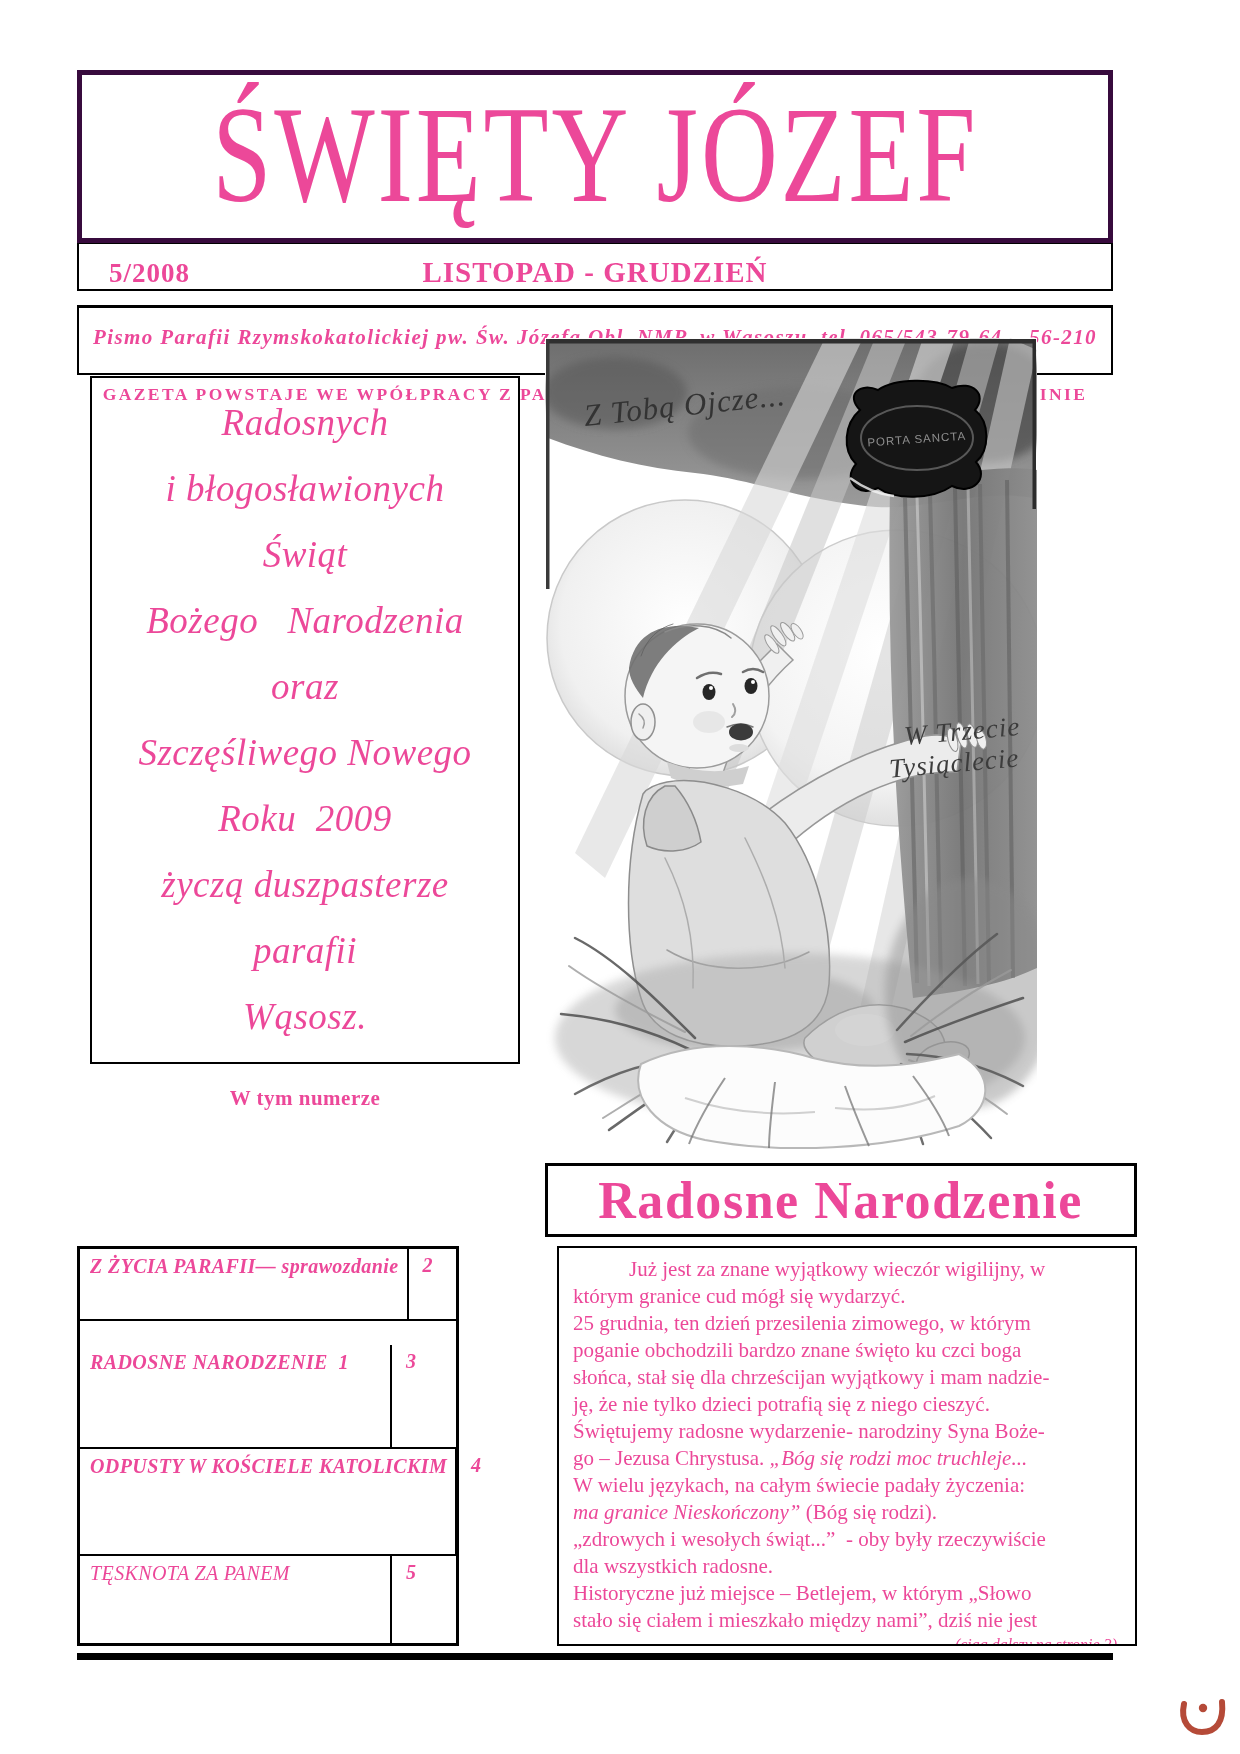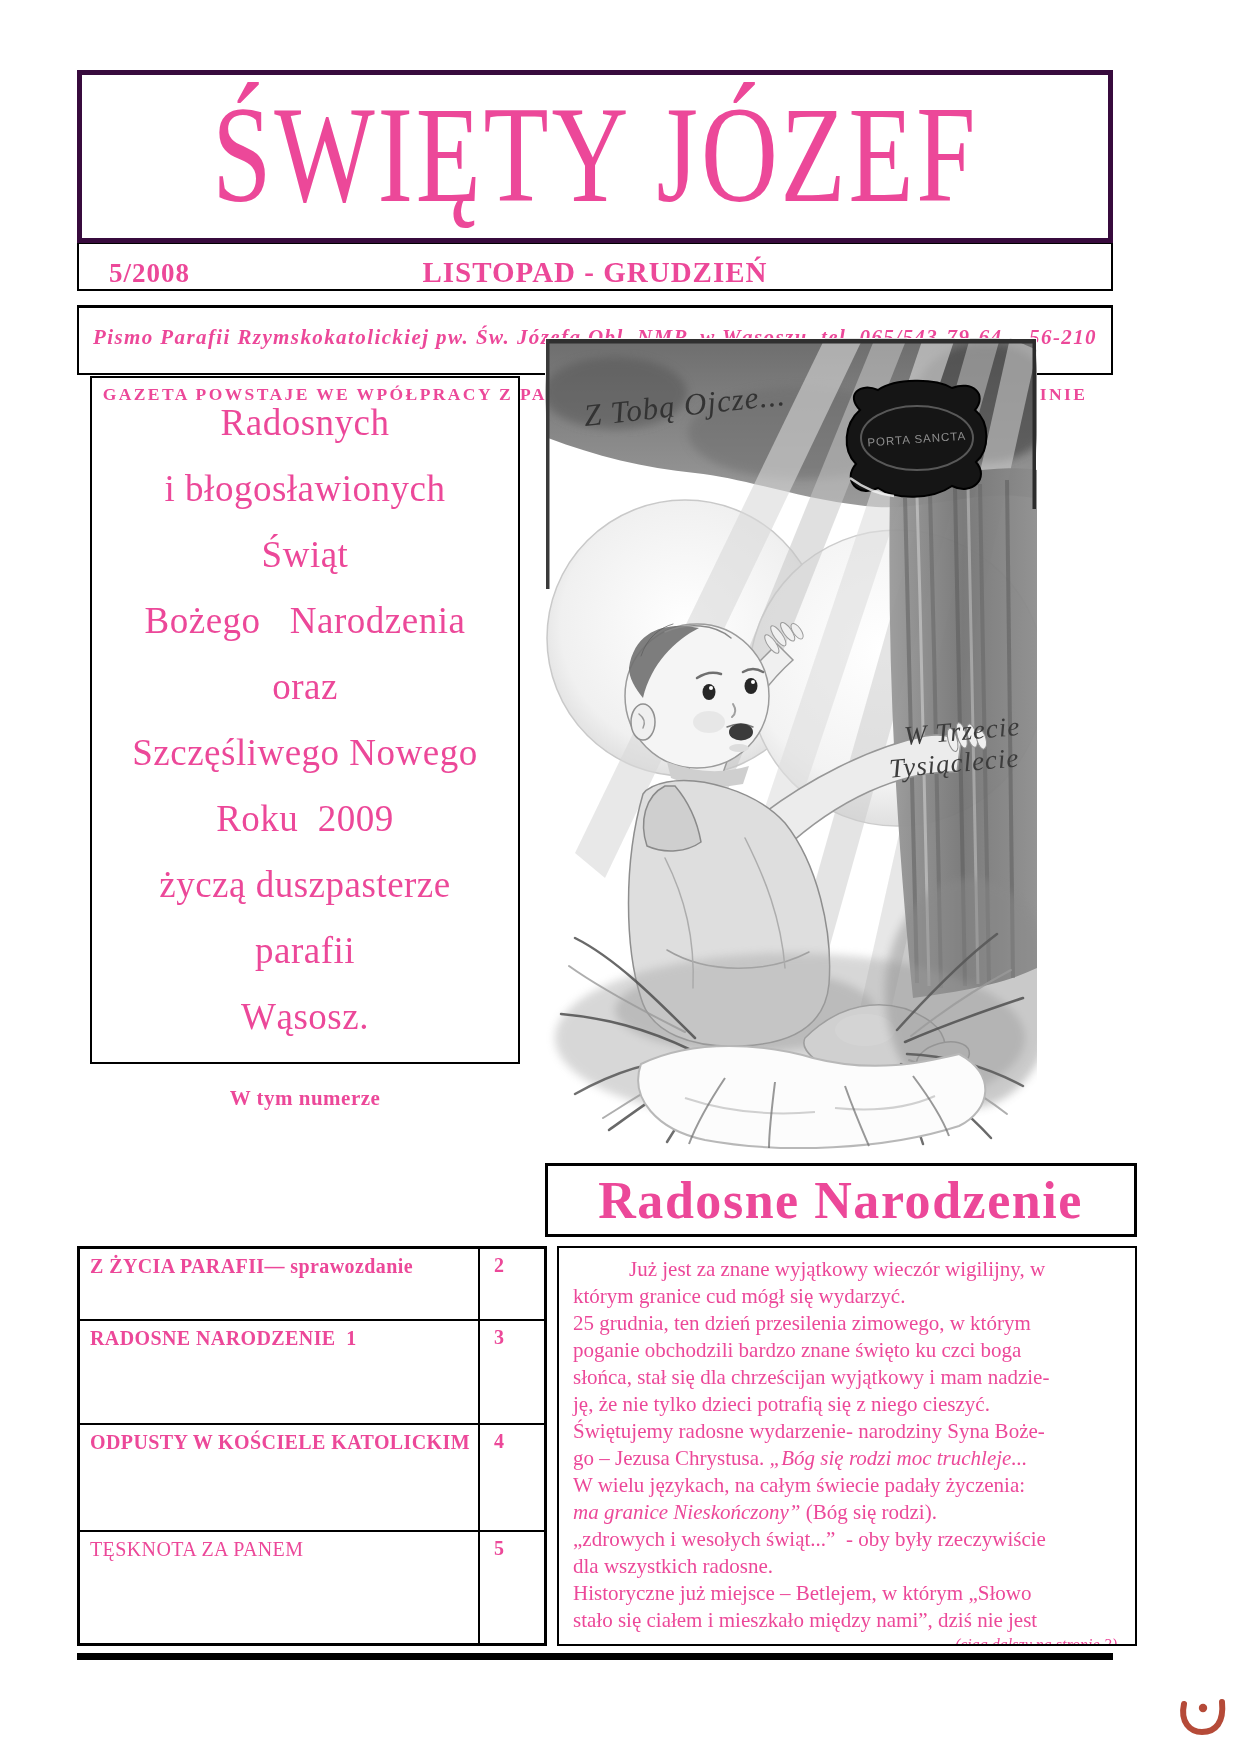--- a/index.html
+++ b/index.html
@@ -23,41 +23,41 @@
   
   .info-box{left:77px;top:305px;width:1036px;height:70px;border:2px solid #000;border-top:3px solid #000;
             text-align:center;}
   .info-line{white-space:pre-wrap;font-weight:bold;}
   .info-line1{margin-top:17px;font-size:21px;letter-spacing:1.4px;font-style:italic;}
   .info-line2{margin-top:9px;font-size:17.5px;letter-spacing:2.4px;}
 
   
   .wishes-box{left:90px;top:376px;width:430px;height:688px;border:2px solid #000;
               text-align:center;padding-top:12px;}
-  .wish-line{font-size:37px;line-height:66px;white-space:pre;letter-spacing:.5px;}
+  .wish-line{font-style:italic;font-size:37px;line-height:66px;white-space:pre;letter-spacing:.5px;}
 
   
   .illustration{left:545px;top:338px;width:492px;height:815px;}
 
   
   .toc-heading{left:90px;top:1086px;width:430px;text-align:center;font-weight:bold;font-size:21px;
                letter-spacing:.5px;}
 
   
   .headline-box{left:545px;top:1163px;width:592px;height:74px;border:3px solid #000;
                 display:flex;align-items:center;justify-content:center;background:#fff;}
   .headline-text{font-weight:bold;font-size:51px;letter-spacing:1.5px;white-space:nowrap;
                  transform:scale(1.02,1.05);}
 
   
-  .toc-table{left:77px;top:1246px;width:470px;height:400px;border:3px solid #000;
-             display:flex;flex-direction:column;background:#fff;}
+  .toc-table{left:77px;top:1246px;width:382px;height:400px;border:3px solid #000;
+             display:flex;flex-direction:column;background:#fff;font-style:italic;}
   .toc-row{display:flex;border-bottom:2px solid #000;flex:0 0 auto;box-sizing:border-box;}
   .toc-row:nth-child(1){height:72px;}
-  .toc-row:nth-child(2){height:104px;}
+  .toc-row:nth-child(2){height:104px;margin-top:24px;}
   .toc-row:nth-child(3){height:107px;}
   .toc-row:nth-child(4){height:111px;border-bottom:none;flex:1 1 auto;}
   .toc-label{flex:1 1 auto;padding:6px 8px 0 10px;font-size:20px;letter-spacing:.4px;white-space:pre;}
   .toc-label.b{font-weight:bold;}
   .toc-page{flex:0 0 50px;border-left:2px solid #000;padding:5px 0 0 14px;font-weight:bold;font-size:20px;}
 
   
   .article-box{left:557px;top:1246px;width:580px;height:400px;border:2px solid #000;
                padding:8px 12px 0 14px;overflow:hidden;background:#fff;}
   .art-line{font-size:21px;line-height:27px;white-space:pre-wrap;}

